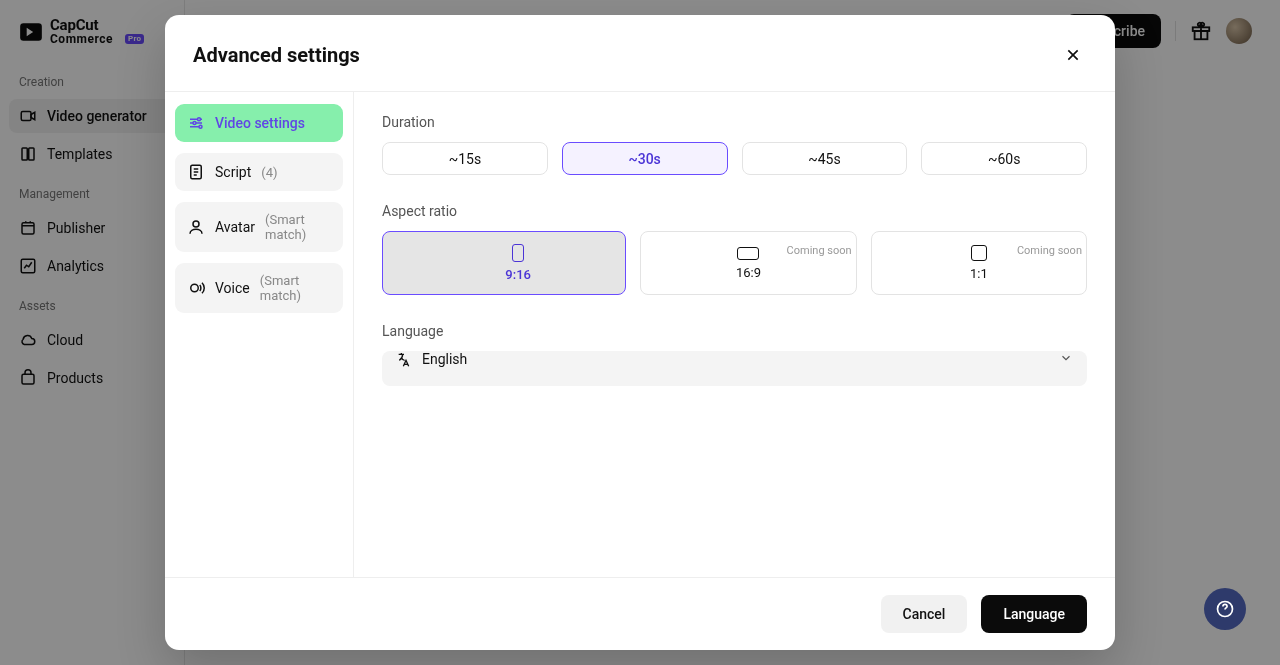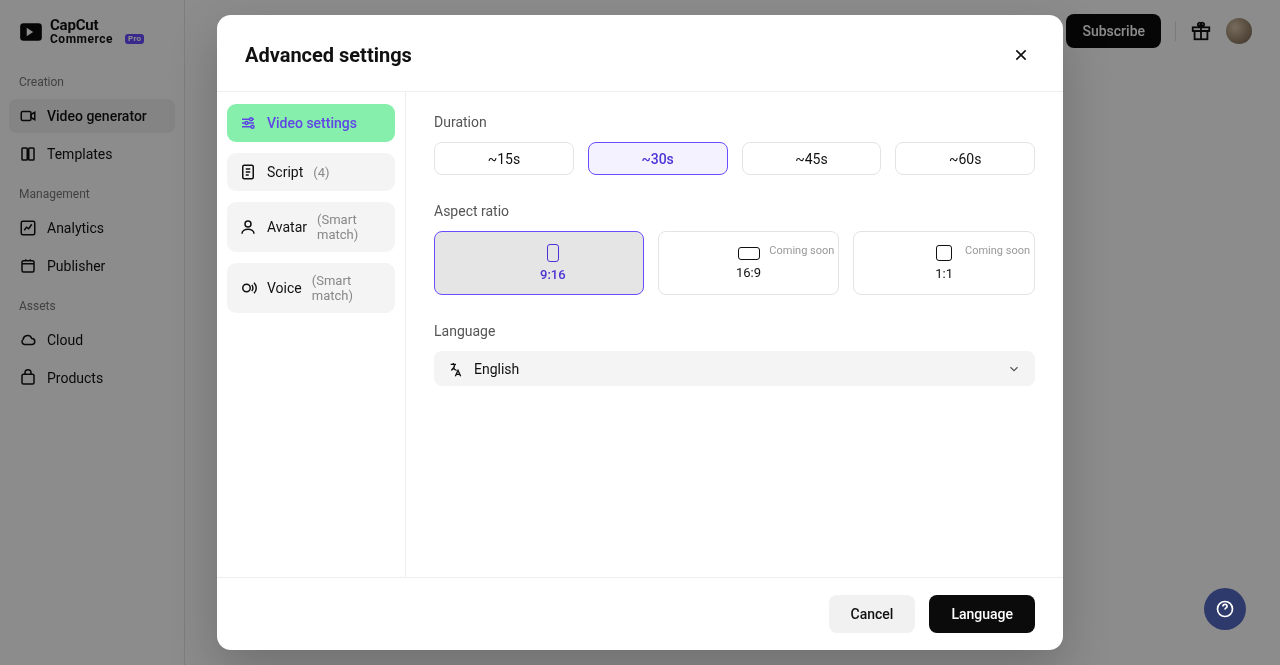--- a/index.html
+++ b/index.html
@@ -21,21 +21,21 @@
     .nav-icon { width: 18px; height: 18px; display: flex; align-items: center; justify-content: center; color: #111; }
 
     .topbar { position: absolute; top: 0; right: 0; height: 62px; display: flex; align-items: center; gap: 14px; padding-right: 28px; }
     .subscribe-btn { background: #0b0b0b; color: #fff; font-size: 14px; padding: 9px 16px; border-radius: 8px; border: none; cursor: pointer; font-weight: 500; }
     .topbar-divider { width: 1px; height: 20px; background: #e0e0e0; }
     .gift-icon { width: 22px; height: 22px; cursor: pointer; color: #111; }
     .avatar { width: 26px; height: 26px; border-radius: 50%; background: radial-gradient(circle at 35% 35%, #d8c4a8, #6d5a45); cursor: pointer; }
 
     
     .overlay { position: absolute; inset: 0; background: rgba(0,0,0,0.45); display: flex; align-items: flex-start; justify-content: center; padding-top: 15px; }
-    .modal { width: 846px; height: 635px; background: #fff; border-radius: 14px; display: flex; flex-direction: column; overflow: hidden; box-shadow: 0 20px 50px rgba(0,0,0,0.2); }
+    .modal { width: 950px; height: 635px; background: #fff; border-radius: 14px; display: flex; flex-direction: column; overflow: hidden; box-shadow: 0 20px 50px rgba(0,0,0,0.2); }
     .modal-header { display: flex; align-items: center; justify-content: space-between; padding: 26px 28px 22px 28px; }
     .modal-title { font-size: 20px; font-weight: 700; color: #111; }
     .close-btn { width: 28px; height: 28px; background: none; border: none; cursor: pointer; color: #111; display: flex; align-items: center; justify-content: center; }
 
     .modal-body { flex: 1; display: flex; border-top: 1px solid #eee; overflow: hidden; }
     .settings-sidebar { width: 189px; border-right: 1px solid #eee; padding: 12px 10px; display: flex; flex-direction: column; gap: 11px; }
     .settings-tab { display: flex; align-items: center; gap: 10px; padding: 10px 12px; border-radius: 9px; font-size: 14px; cursor: pointer; color: #111; background: #f4f4f4; }
     .settings-tab .hint { color: #888; font-size: 13px; }
     .settings-tab.active { background: #86efac; color: #6046e5; font-weight: 500; }
     .settings-tab.active svg { color: #6046e5; }
@@ -50,21 +50,21 @@
     .aspect-row { display: flex; gap: 14px; margin-bottom: 28px; }
     .aspect-card { flex: 1; height: 64px; border: 1px solid #e3e3e3; border-radius: 8px; background: #fff; display: flex; flex-direction: column; align-items: center; justify-content: center; gap: 5px; font-size: 13px; color: #111; cursor: pointer; position: relative; }
     .aspect-card.selected { border: 1.5px solid #6a4cff; background: #e5e5e5; color: #4b34d6; font-weight: 500; padding-left: 28px; }
     .aspect-card.disabled { cursor: default; }
     .aspect-shape { border: 1.5px solid currentColor; border-radius: 3px; }
     .shp-portrait { width: 12px; height: 18px; }
     .shp-landscape { width: 22px; height: 13px; }
     .shp-square { width: 16px; height: 16px; }
     .aspect-badge { position: absolute; top: 12px; right: 4px; font-size: 11px; color: #999; }
 
-    .lang-select { width: 100%; height: 35px; background: #f4f4f4; border-radius: 8px; display: flex; align-items: center; padding: 0 14px; gap: 10px; font-size: 14px; color: #111; cursor: pointer; position: relative; }
+    .lang-select { width: 100%; height: 35px; background: #f4f4f4; border-radius: 8px; display: flex; padding: 0 14px; gap: 10px; font-size: 14px; color: #111; cursor: pointer; position: relative; }
     .lang-select .chev { margin-left: auto; color: #555; }
 
     .modal-footer { border-top: 1px solid #eee; padding: 17px 28px; display: flex; justify-content: flex-end; gap: 14px; }
     .btn { height: 38px; padding: 0 22px; border-radius: 8px; border: none; font-size: 14px; cursor: pointer; font-weight: 500; }
     .btn-secondary { background: #f1f1f1; color: #111; }
     .btn-primary { background: #0b0b0b; color: #fff; }
 
     .help-fab { position: absolute; right: 34px; bottom: 35px; width: 42px; height: 42px; border-radius: 50%; background: #2e3a6b; display: flex; align-items: center; justify-content: center; color: #fff; cursor: pointer; }
   </style>
 </head>
@@ -103,34 +103,34 @@
             <rect x="13" y="4" width="7" height="16" rx="1"></rect>
           </svg>
         </span>
       <span>Templates</span>
     </div>
 
     <div class="section-label">Management</div>
     <div class="nav-item">
       <span class="nav-icon">
           <svg width="18" height="18" viewBox="0 0 24 24" fill="none" stroke="currentColor" stroke-width="2">
+            <rect x="4" y="5" width="16" height="15" rx="2"></rect>
+            <path d="M4 9h16M9 5V3m6 2V3"></path>
+          </svg>
+        </span>
+      <span>Publisher</span>
+    </div>
+    <div class="nav-item">
+      <span class="nav-icon">
+          <svg width="18" height="18" viewBox="0 0 24 24" fill="none" stroke="currentColor" stroke-width="2">
             <rect x="3" y="3" width="18" height="18" rx="2"></rect>
             <path d="M7 15l3-4 3 2 4-6"></path>
           </svg>
         </span>
       <span>Analytics</span>
-    </div>
-    <div class="nav-item">
-      <span class="nav-icon">
-          <svg width="18" height="18" viewBox="0 0 24 24" fill="none" stroke="currentColor" stroke-width="2">
-            <rect x="4" y="5" width="16" height="15" rx="2"></rect>
-            <path d="M4 9h16M9 5V3m6 2V3"></path>
-          </svg>
-        </span>
-      <span>Publisher</span>
     </div>
 
     <div class="section-label">Assets</div>
     <div class="nav-item">
       <span class="nav-icon">
           <svg width="18" height="18" viewBox="0 0 24 24" fill="none" stroke="currentColor" stroke-width="2">
             <path d="M17 18a4 4 0 000-8 6 6 0 00-11.5 1A4 4 0 007 18h10z"></path>
           </svg>
         </span>
       <span>Cloud</span>

